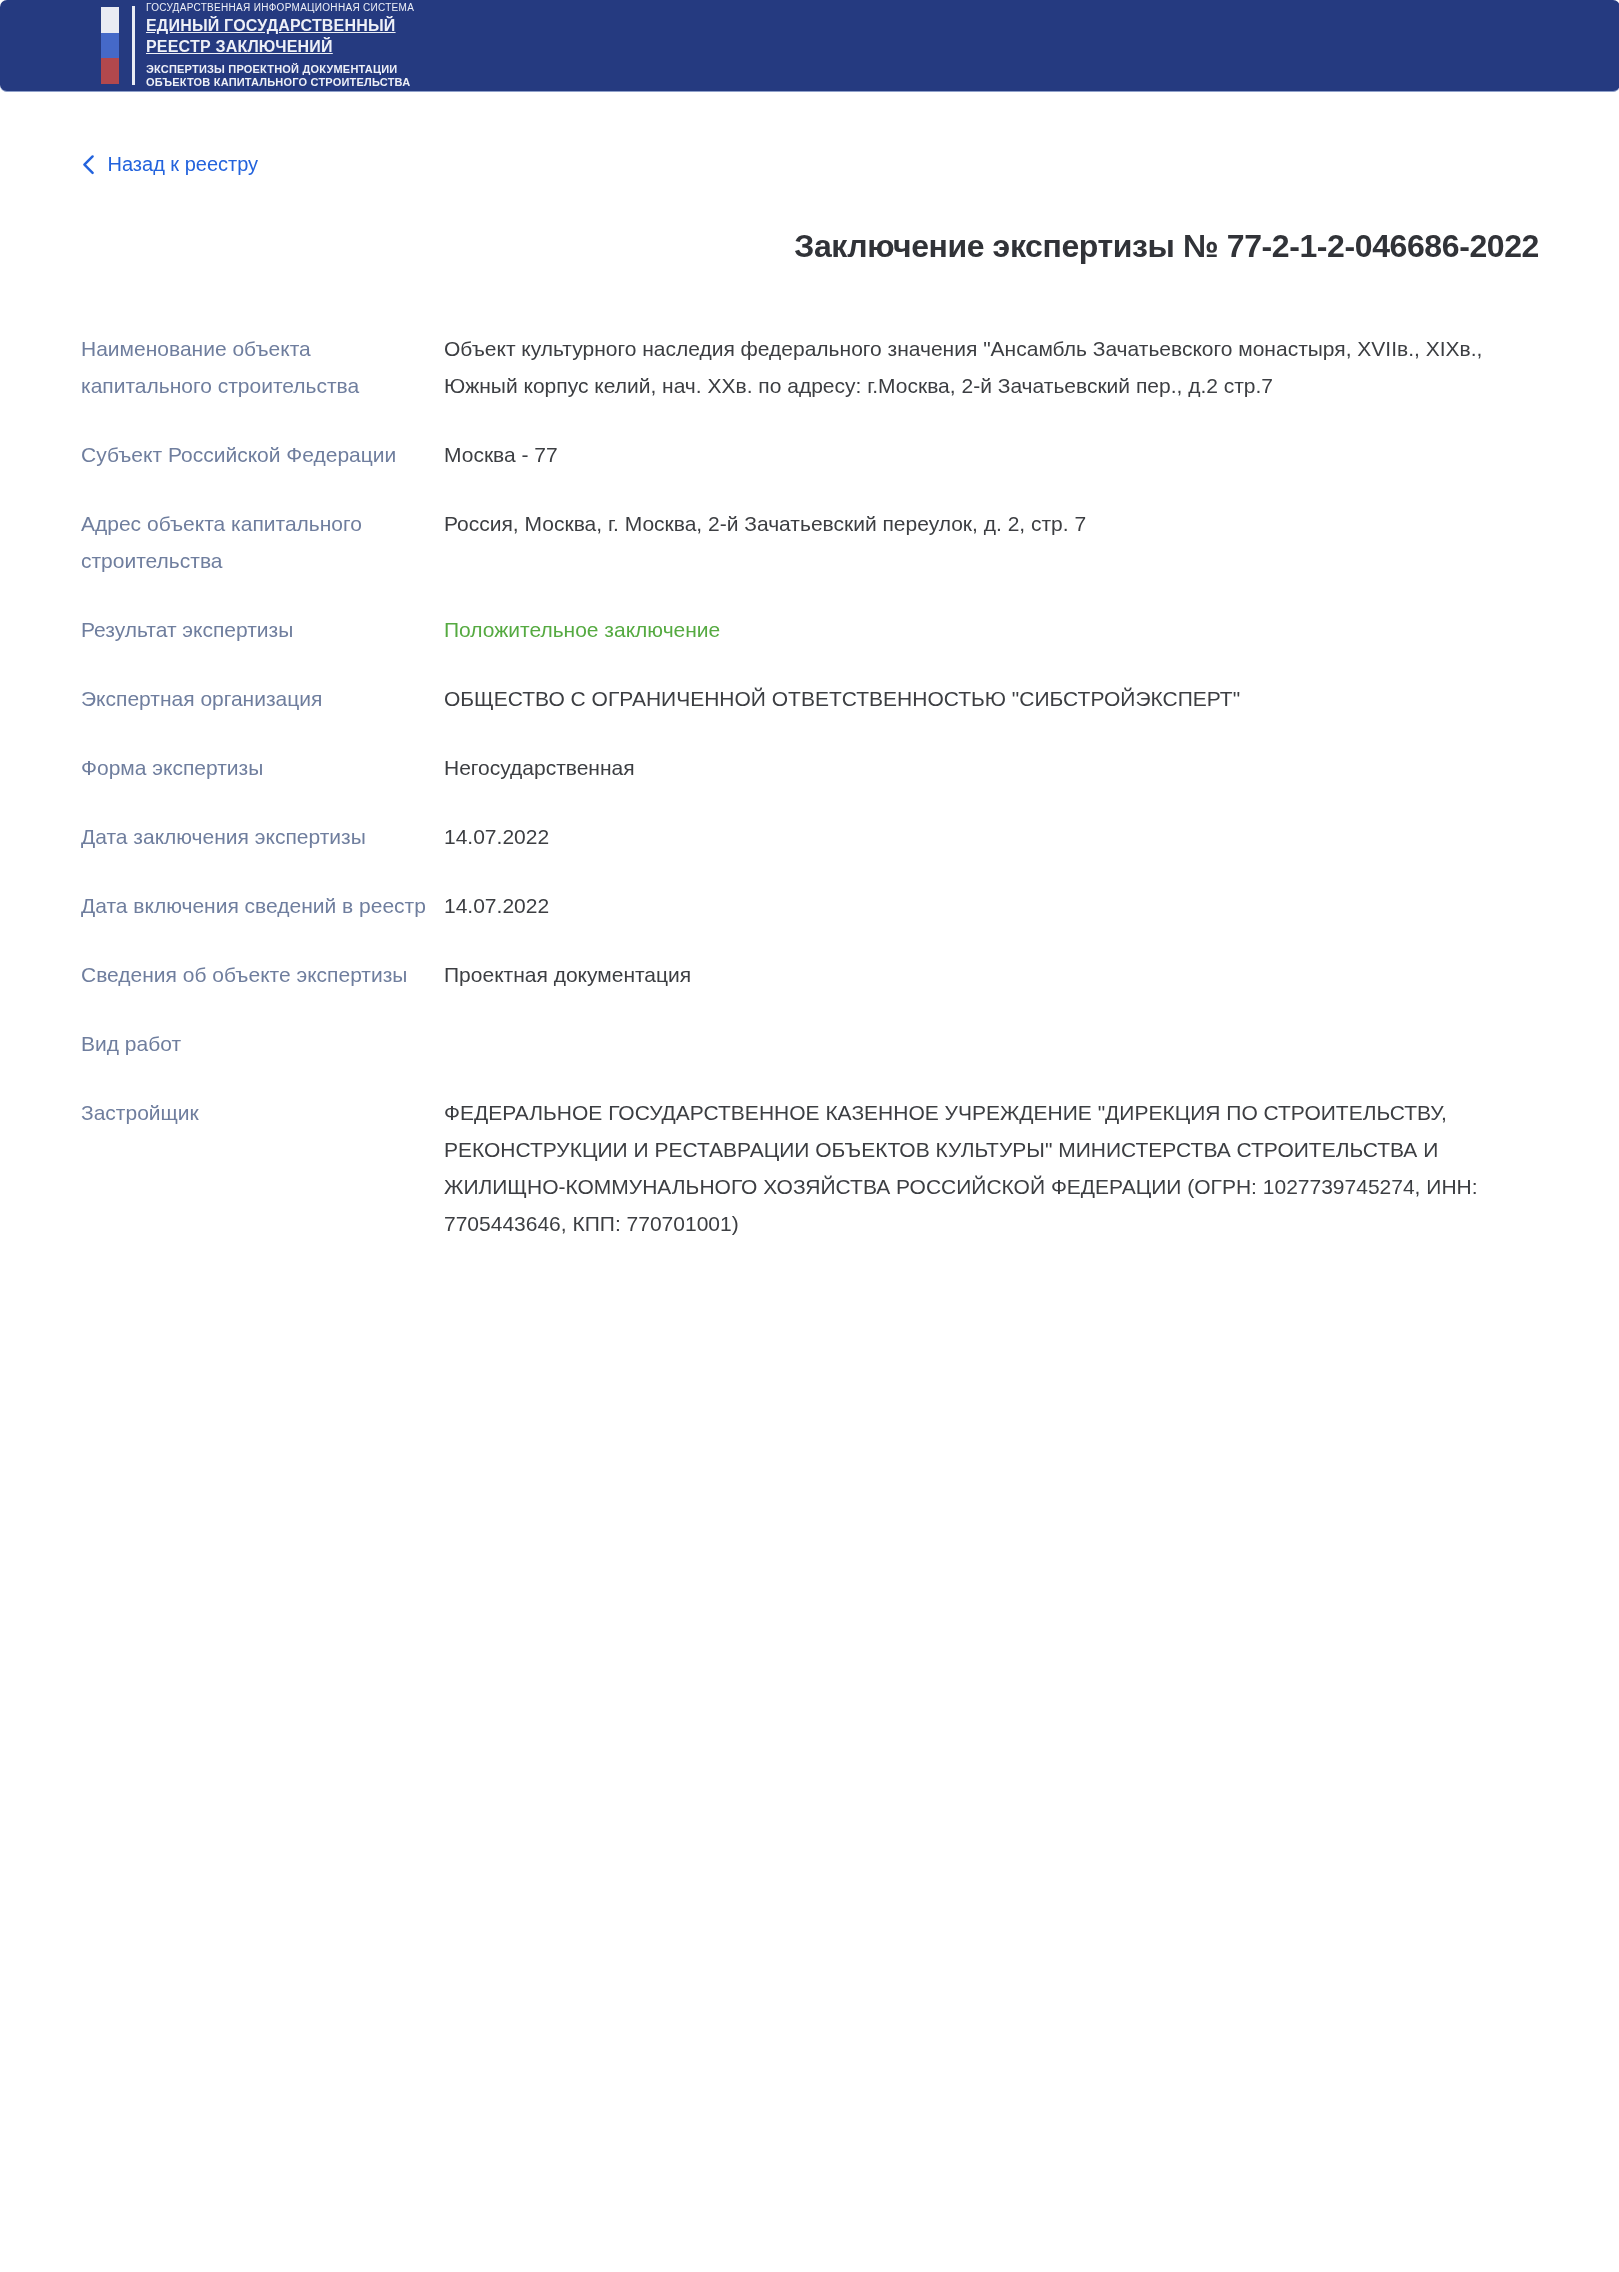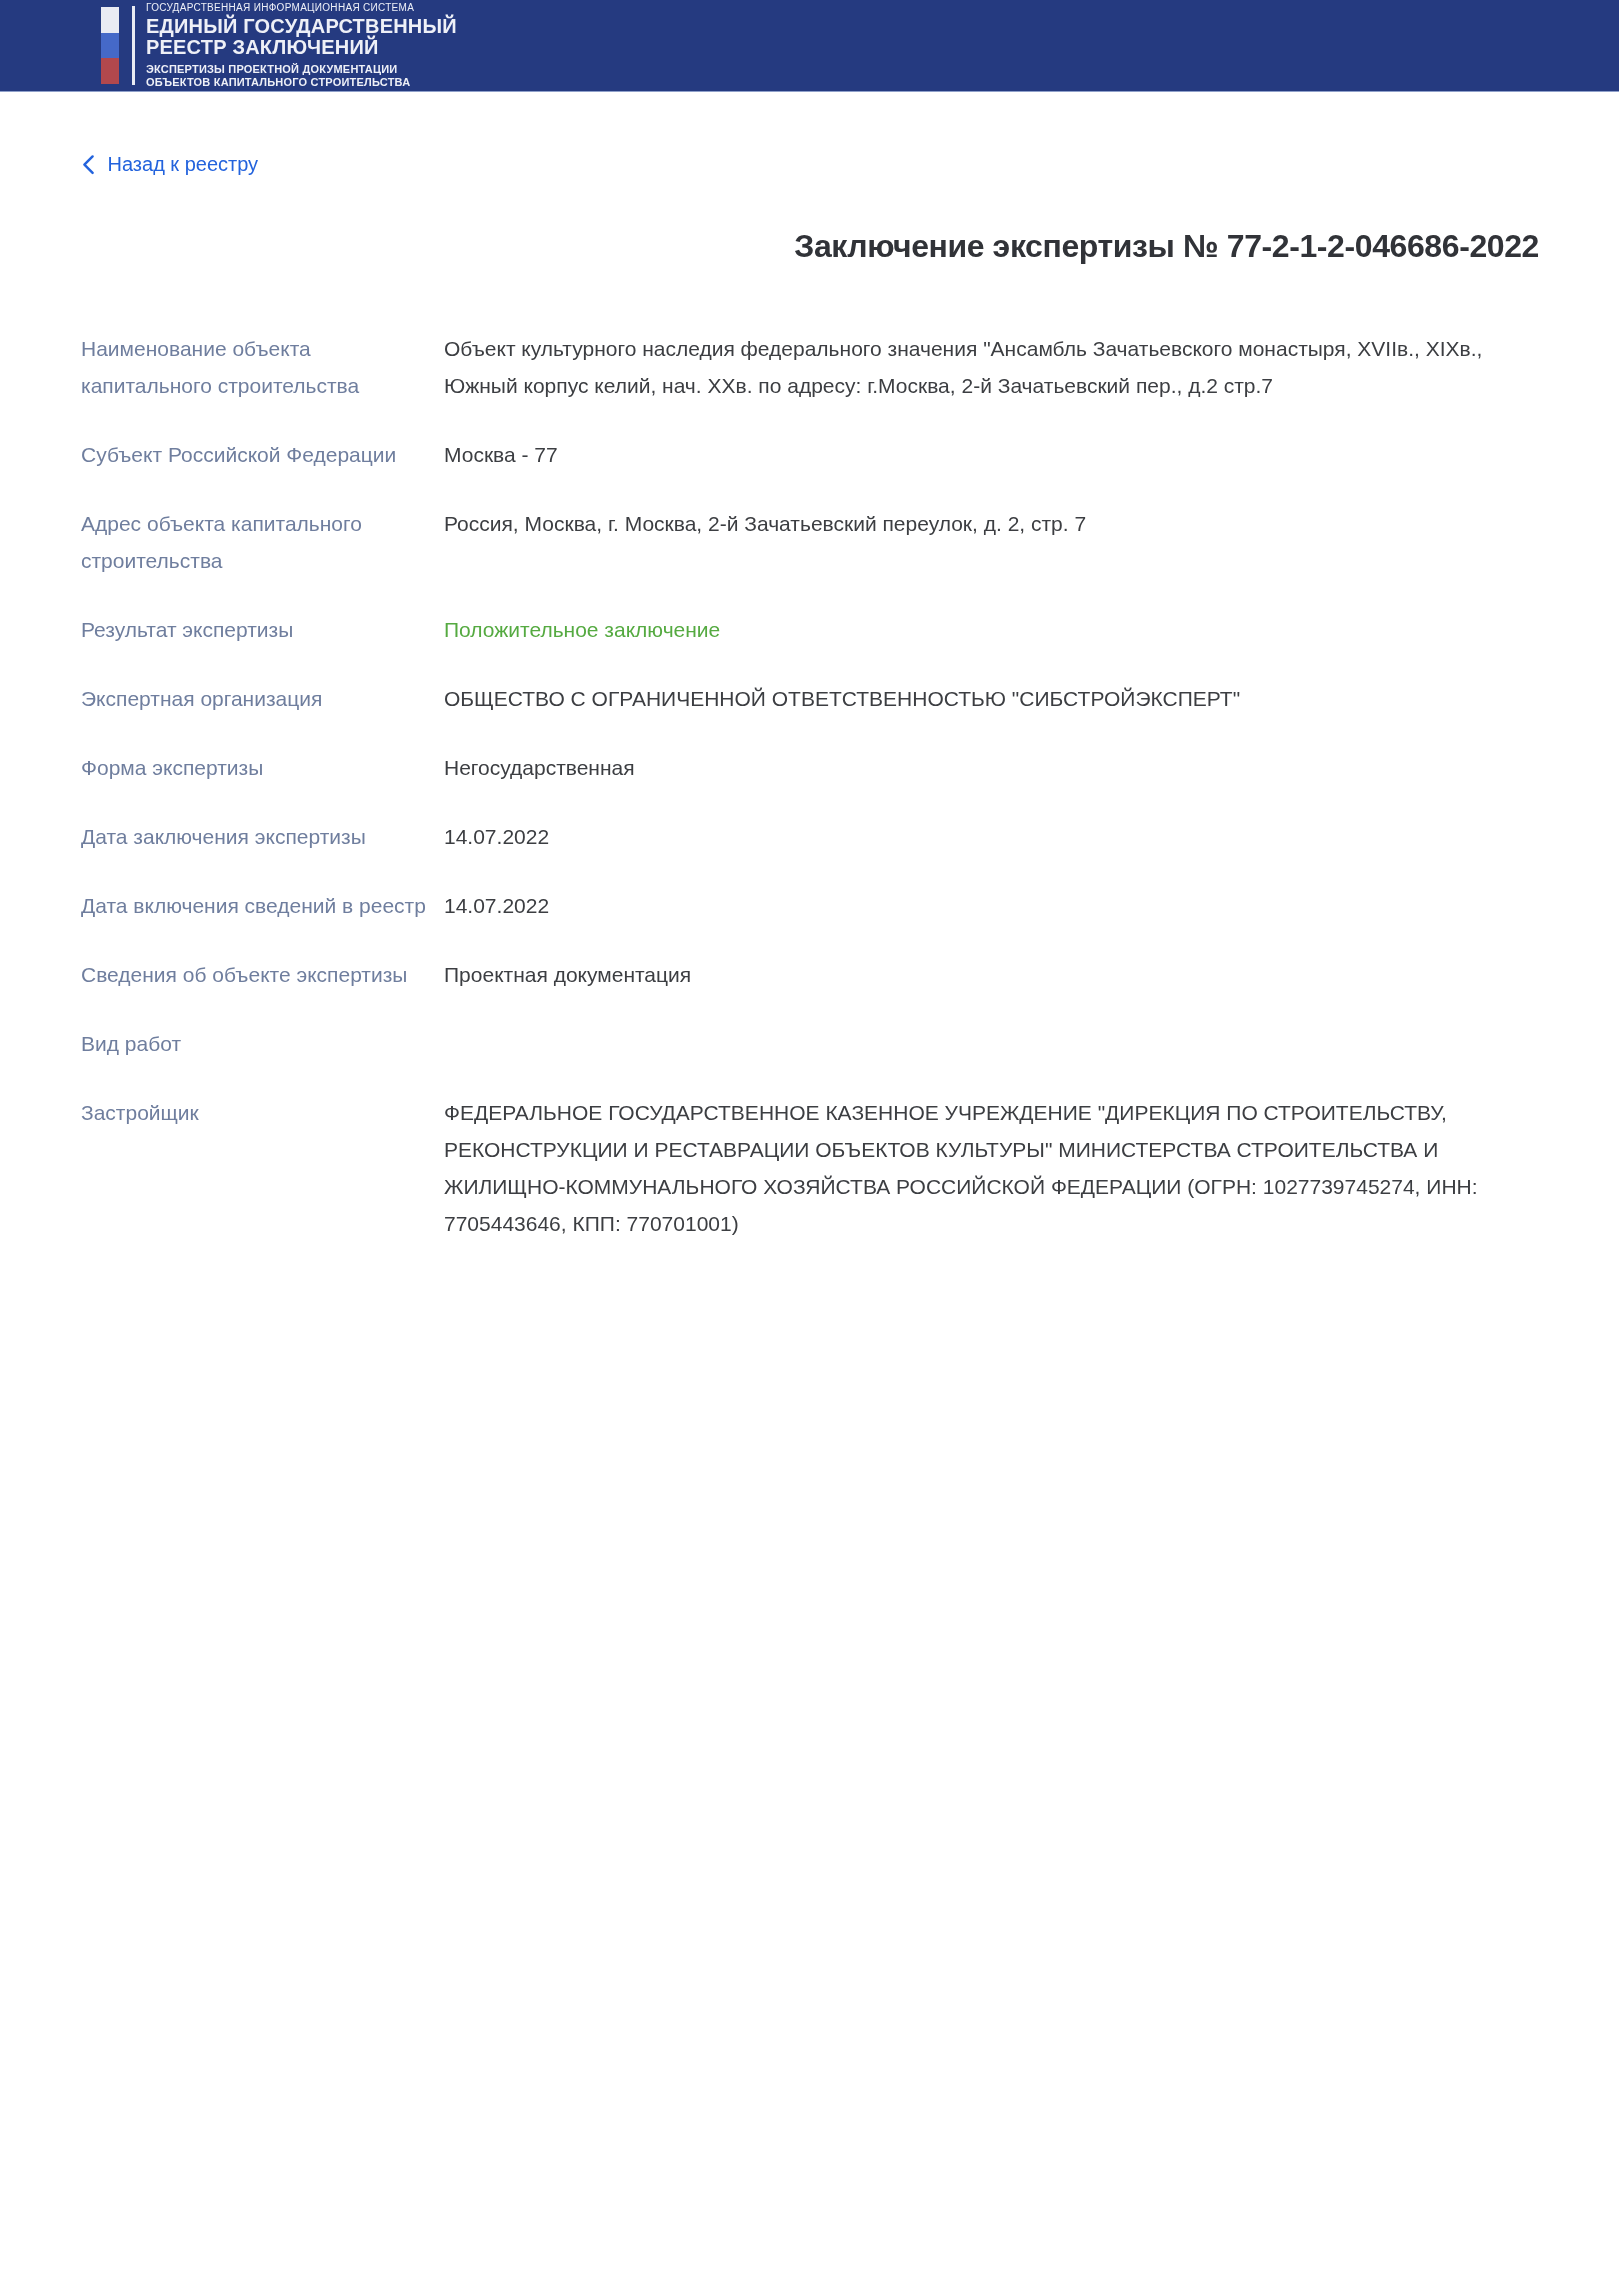--- a/index.html
+++ b/index.html
@@ -14,20 +14,21 @@
   }
 
   
   .banner {
     height: 92px;
     box-sizing: border-box;
     background: var(--banner-bg, #253a80);
     border-bottom: 1.6px solid var(--banner-border, #8fa0ca);
     display: flex;
     align-items: center;
+    border-radius: 7px;
   }
   .logo {
     display: flex;
     align-items: stretch;
     margin-left: 101px;
     height: 79px;
     cursor: pointer;
   }
   .flag {
     width: 18px;
@@ -45,21 +46,21 @@
     margin-left: 13px;
     margin-right: 10.7px;
   }
   .logo-text {
     color: var(--banner-text, #eef0f7);
     display: flex;
     flex-direction: column;
     justify-content: center;
   }
   .logo-text .l1 { font-size: 10px; letter-spacing: 0.3px; margin-bottom: 2.5px; white-space: nowrap; }
-  .logo-text .l2 { font-size: 20px; font-weight: bold; line-height: 20.6px; letter-spacing: 0.2px; white-space: nowrap; }
+  .logo-text .l2 { font-size: 16px; font-weight: bold; line-height: 20.6px; letter-spacing: 0.2px; white-space: nowrap; text-decoration: underline; }
   .logo-text .l3 { font-size: 11px; font-weight: bold; line-height: 12.4px; letter-spacing: 0.2px; margin-top: 0.8px; white-space: nowrap; }
   .logo-text .l2 + .l3 { margin-top: 5.8px; }
 
   
   main { padding: 0 81px; }
 
   .back {
     display: inline-flex;
     align-items: center;
     gap: 11.5px;

